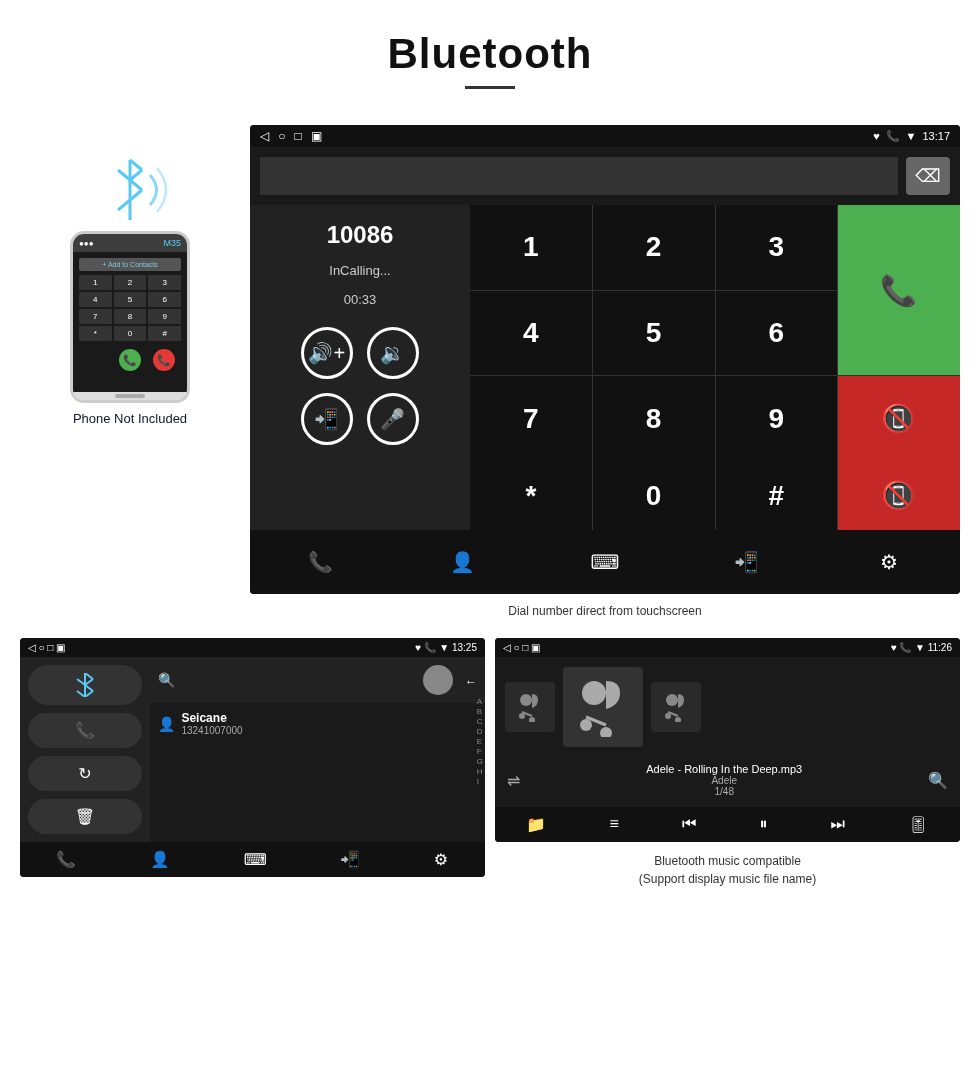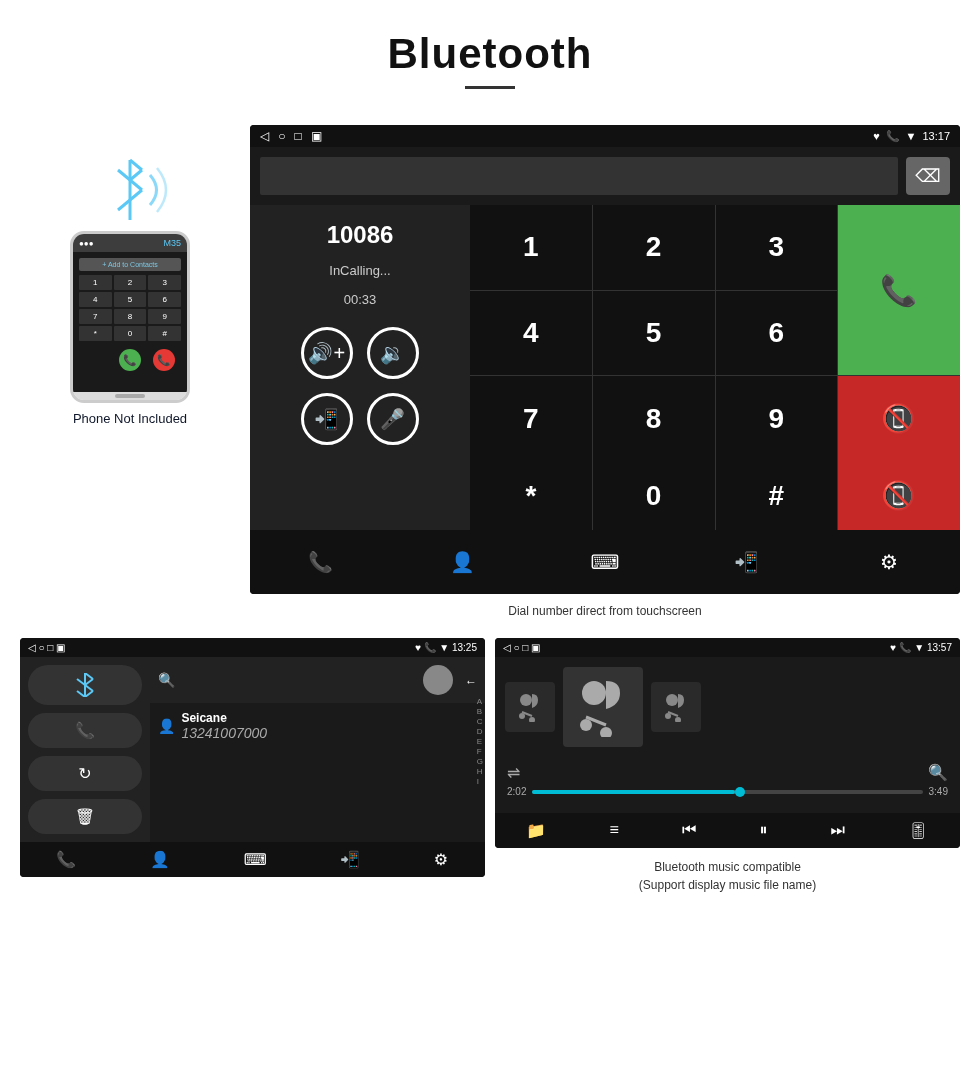--- a/index.html
+++ b/index.html
@@ -512,21 +512,21 @@
           <div class="pb-search-row">
             <span class="pb-search-icon">🔍</span>
             <div style="flex:1;"></div>
             <div class="pb-scroll-indicator"></div>
             <span style="color:#fff;font-size:12px;margin-left:6px;">←</span>
           </div>
           <div class="pb-contact">
             <span class="pb-contact-icon">👤</span>
             <div class="pb-contact-info">
               <div class="pb-contact-name">Seicane</div>
-              <div style="font-size:14px;color:#aaa;font-style:italic;">13241007000</div>
+              <div style="font-size:10px;color:#aaa;">13241007000</div>
             </div>
           </div>
 
           <div class="pb-alpha">
             <span>A</span>
             <span>B</span>
             <span>C</span>
             <span>D</span>
             <span>E</span>
             <span>F</span>
@@ -545,21 +545,21 @@
         <span class="pb-nav-icon">⚙</span>
       </div>
     </div>
   </div>
 
   <div class="bottom-screen-wrap">
     <div class="music-screen">
 
       <div class="music-status-bar">
         <span>◁ ○ □ ▣</span>
-        <span>♥ 📞 ▼ 13:57</span>
+        <span>♥ 📞 ▼ 11:26</span>
       </div>
 
       <div style="display:flex;padding:10px;gap:8px;align-items:center;background:#1a1a1a;">
 
         <div class="music-album-sm">
           <svg width="24" height="30" viewBox="0 0 24 30">
             <circle cx="8" cy="8" r="6" fill="#888"></circle>
             <path d="M14,2 Q20,2 20,8 Q20,14 14,16 L14,2" fill="#888"></path>
             <line x1="4" y1="20" x2="14" y2="24" stroke="#888" stroke-width="2"></line>
             <circle cx="4" cy="24" r="3" fill="#888"></circle>
@@ -585,31 +585,28 @@
             <circle cx="4" cy="24" r="3" fill="#888"></circle>
             <circle cx="14" cy="28" r="3" fill="#888"></circle>
           </svg>
         </div>
       </div>
 
       <div style="padding:6px 12px;background:#1a1a1a;">
 
         <div style="display:flex;justify-content:space-between;align-items:center;margin-bottom:4px;">
           <span style="color:#aaa;font-size:16px;">⇌</span>
+          <div style="text-align:center;">
+            <div style="color:#fff;font-size:11px;">Adele - Rolling In the Deep.mp3</div>
+            <div style="color:#aaa;font-size:10px;">Adele</div>
+            <div style="color:#aaa;font-size:10px;">1/48</div>
+          </div>
           <span style="color:#aaa;font-size:16px;">🔍</span>
         </div>
 
-        <div style="display:flex;align-items:center;gap:6px;margin-bottom:10px;">
-          <span style="color:#aaa;font-size:10px;">2:02</span>
-          <div style="flex:1;height:4px;background:#444;border-radius:2px;position:relative;">
-            <div style="width:52%;height:100%;background:#00bcd4;border-radius:2px;"></div>
-            <div style="width:10px;height:10px;background:#00bcd4;border-radius:50%;position:absolute;top:-3px;left:52%;"></div>
-          </div>
-          <span style="color:#aaa;font-size:10px;">3:49</span>
-        </div>
       </div>
 
       <div class="music-bottom-nav">
         <span class="music-nav-icon">📁</span>
         <span class="music-nav-icon">≡</span>
         <span class="music-nav-icon">⏮</span>
         <span class="music-nav-icon">⏸</span>
         <span class="music-nav-icon">⏭</span>
         <span class="music-nav-icon">🎚</span>
       </div>

